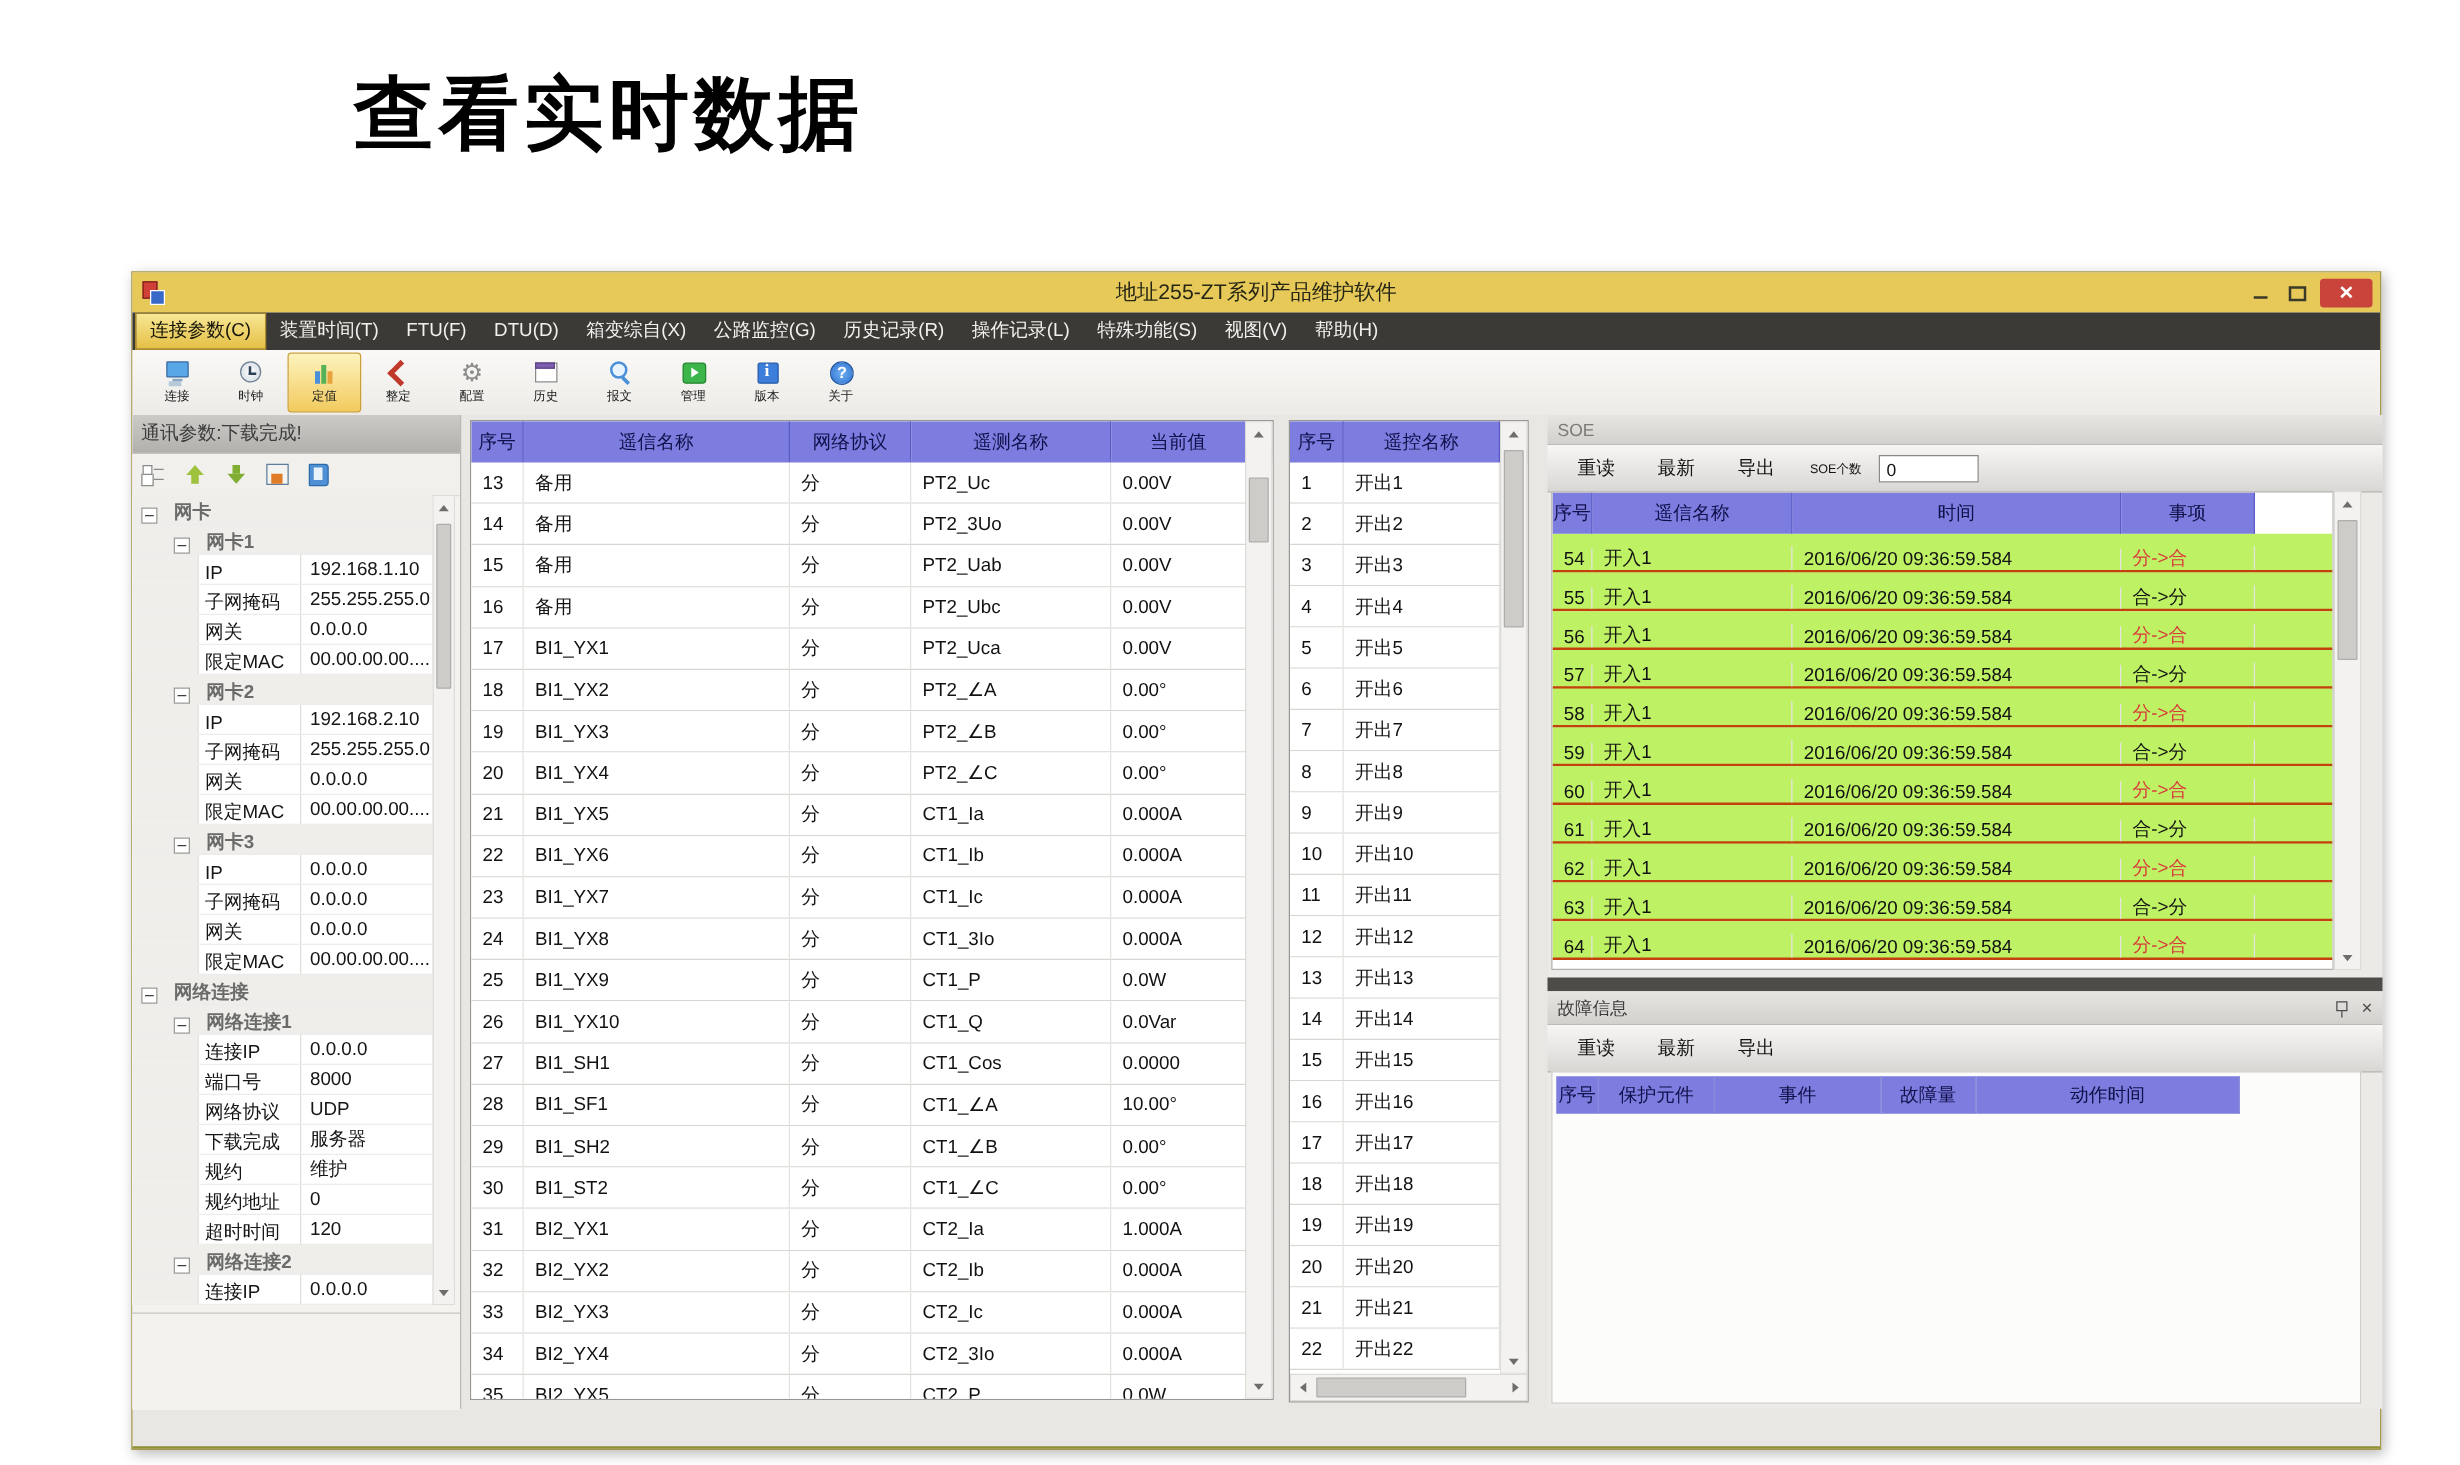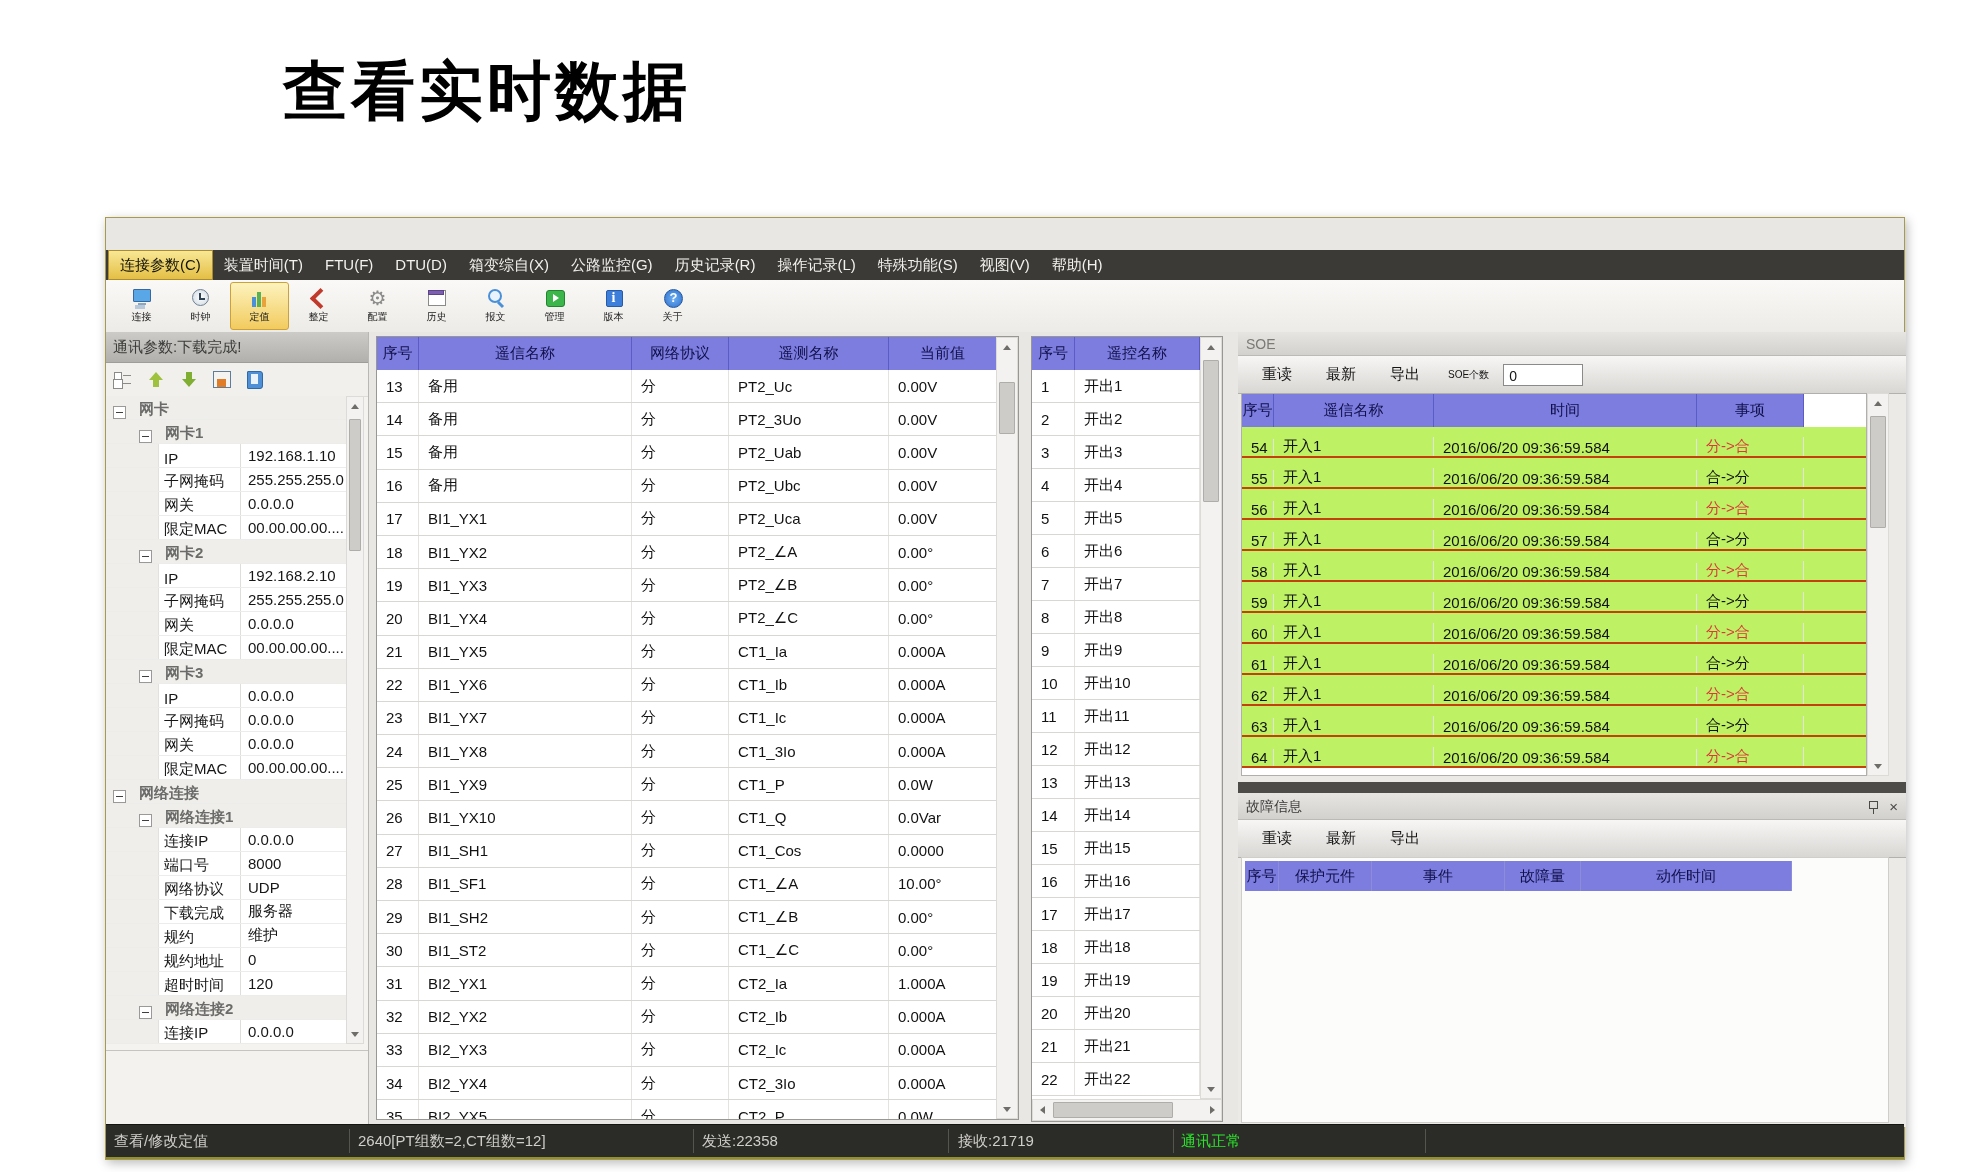--- a/index.html
+++ b/index.html
@@ -141,20 +141,29 @@
   .status-sep{position:absolute;top:4px;width:1px;height:24px;background:#55544f;}
   .bottom-strip{position:absolute;left:0;right:0;bottom:0;height:2px;background:#8f8f34;}
 </style>
 </head>
 <body>
 
 <div class="heading">查看实时数据</div>
 
 <div class="window">
 
+  <div class="titlebar">
+    <span class="app-icon"></span>
+    <div class="title-text">地址255-ZT系列产品维护软件</div>
+    <div class="win-controls">
+      <span class="win-min"></span>
+      <span class="win-max"></span>
+      <span class="win-close">✕</span>
+    </div>
+  </div>
 
   <div class="menubar">
       <div class="menu-item active">连接参数(C)</div>
       <div class="menu-item">装置时间(T)</div>
       <div class="menu-item">FTU(F)</div>
       <div class="menu-item">DTU(D)</div>
       <div class="menu-item">箱变综自(X)</div>
       <div class="menu-item">公路监控(G)</div>
       <div class="menu-item">历史记录(R)</div>
       <div class="menu-item">操作记录(L)</div>
@@ -771,26 +780,14 @@
           <div class="hcell fa-c0">序号</div>
           <div class="hcell fa-c1">保护元件</div>
           <div class="hcell fa-c2">事件</div>
           <div class="hcell fa-c3">故障量</div>
           <div class="hcell fa-c4">动作时间</div>
         </div>
 
     </div>
   </div>
 
-  <div class="statusbar">
-      <span class="status-text" style="left: 8px;">查看/修改定值</span>
-      <span class="status-text" style="left: 252px;">2640[PT组数=2,CT组数=12]</span>
-      <span class="status-text" style="left: 596px;">发送:22358</span>
-      <span class="status-text" style="left: 852px;">接收:21719</span>
-      <span class="status-text green" style="left: 1075px;">通讯正常</span>
-      <span class="status-sep" style="left: 243px;"></span>
-      <span class="status-sep" style="left: 587px;"></span>
-      <span class="status-sep" style="left: 842px;"></span>
-      <span class="status-sep" style="left: 1067px;"></span>
-      <span class="status-sep" style="left: 1319px;"></span>
-    </div>
   <div class="bottom-strip"></div>
 </div>
 
 </body></html>

